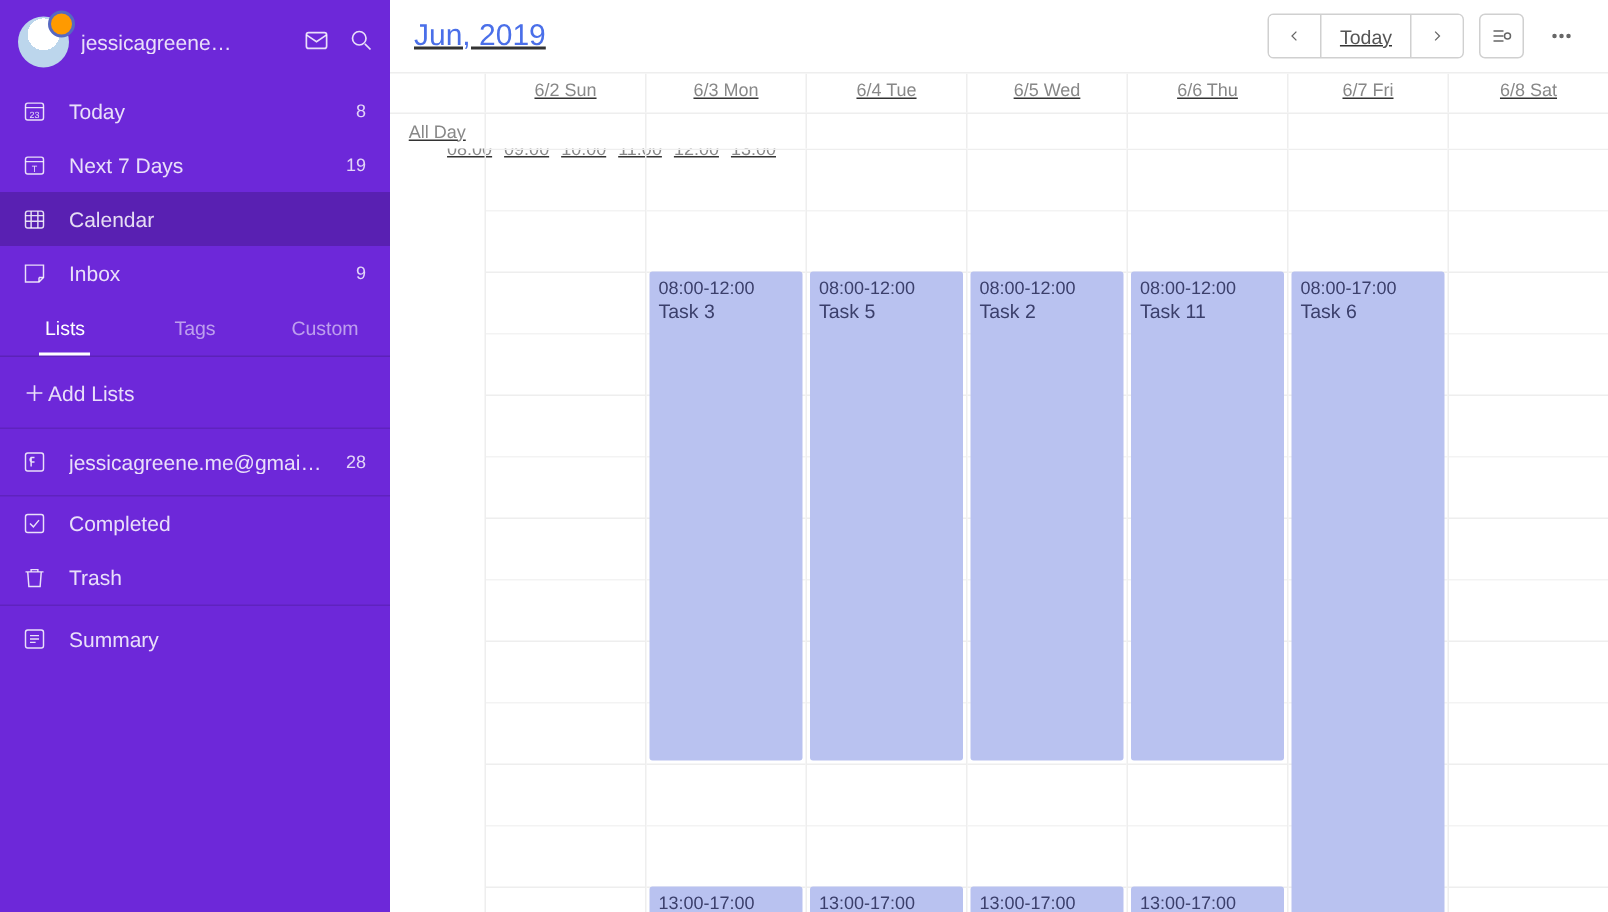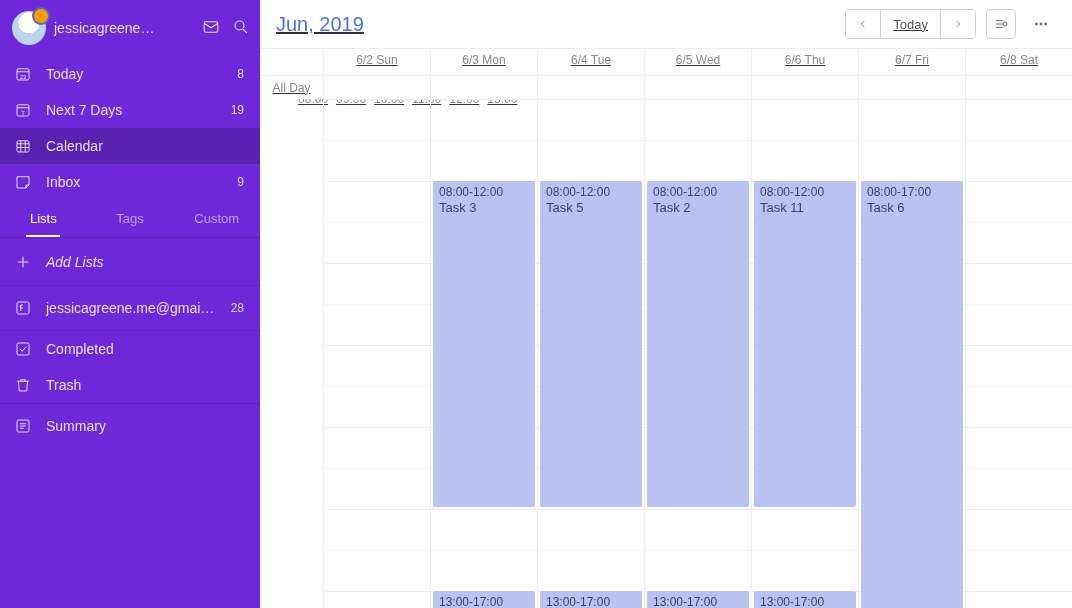--- a/index.html
+++ b/index.html
@@ -49,21 +49,21 @@
 .nav-item .ico svg { stroke: rgba(255,255,255,.85); fill:none; stroke-width:1.3; }
 .nav-item .count { margin-left:auto; font-size:12px; color: rgba(255,255,255,.8);}
 .nav-item.active { background: rgba(0,0,0,.18); }
 .tabs {
   display:flex; height:38px; border-bottom:1px solid rgba(0,0,0,.15);
   font-size:13px;
 }
 .tab { flex:1; display:flex; align-items:center; justify-content:center; color: rgba(255,255,255,.55); cursor:pointer;}
 .tab.active { color:#fff; position:relative;}
 .tab.active::after{content:''; position:absolute; bottom:0; left:50%; transform:translateX(-50%); width:34px; height:2px; background:#fff;}
-.add-lists { height:48px; display:flex; align-items:center; padding:0 14px; gap:14px; font-size:14px; border-bottom:1px solid rgba(0,0,0,.12); cursor:pointer;font-style:italic;}
+.add-lists { height:48px; display:flex; align-items:center; padding:0 14px; gap:0; font-size:14px; border-bottom:1px solid rgba(0,0,0,.12); cursor:pointer;}
 .add-lists svg { stroke: rgba(255,255,255,.85); fill:none; stroke-width:1.5; width:18px; height:18px;}
 .sb-sep { height:1px; background: rgba(0,0,0,.12); }
 
 
 .main { flex:1; display:flex; flex-direction:column; overflow:hidden;text-decoration:underline; }
 .topbar {
   height:48px; display:flex; align-items:center; padding:0 16px; gap:10px;
 }
 .title { color:#4a6fe9; font-size:20px; font-weight:400; }
 .spacer { flex:1; }

